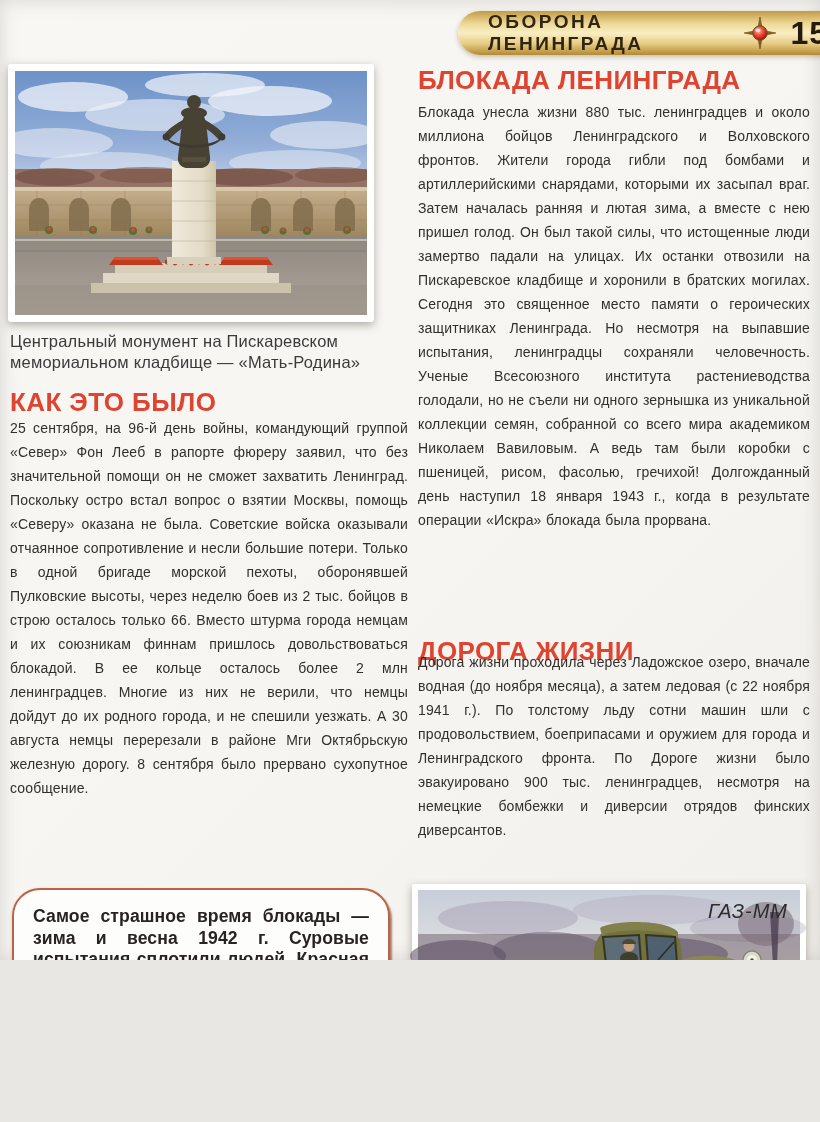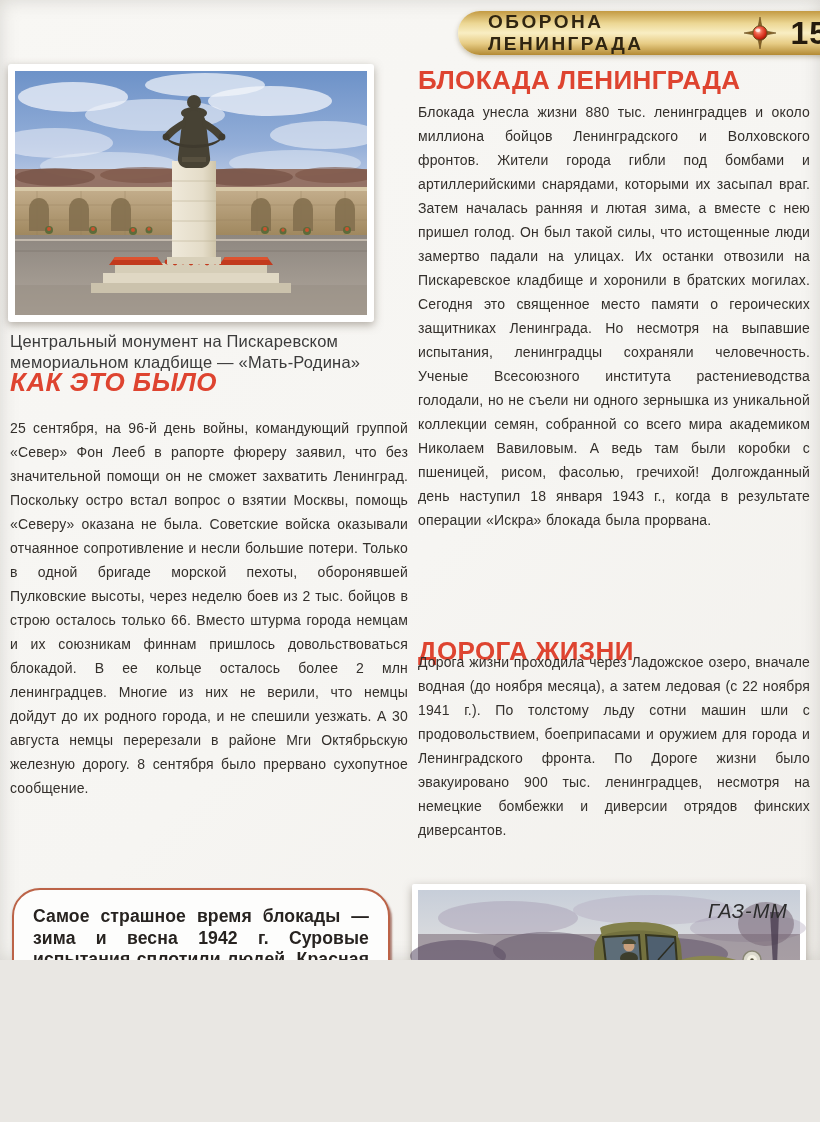--- a/index.html
+++ b/index.html
@@ -222,21 +222,21 @@
         <path d="M150 65 C160 77 198 77 208 65 C203 81 155 81 150 65 Z" fill="#3f3a2e"></path>
         <circle cx="151" cy="66" r="3.4" fill="#3f3a2e"></circle>
         <circle cx="207" cy="66" r="3.4" fill="#3f3a2e"></circle>
         <rect x="167" y="86" width="24" height="5" fill="#57503f"></rect>
       </g>
     </svg>
   </div>
 
   <div class="abs caption" style="left:10px; top:331px; width:382px;">Центральный монумент на Пискаревском мемориальном кладбище — «Мать-Родина»</div>
 
-  <h2 class="abs section-heading" style="left:10px; top:368px;font-style:italic;">КАК ЭТО БЫЛО</h2>
+  <h2 class="abs section-heading" style="left:10px; top:388px;">КАК ЭТО БЫЛО</h2>
   <div class="abs body-text" style="left:10px; top:416px; width:398px;">25 сентября, на 96-й день войны, командующий группой «Север» Фон Лееб в рапорте фюреру заявил, что без значительной помощи он не сможет захватить Ленинград. Поскольку остро встал вопрос о взятии Москвы, помощь «Северу» оказана не была. Советские войска оказывали отчаянное сопротивление и несли большие потери. Только в одной бригаде морской пехоты, оборонявшей Пулковские высоты, через неделю боев из 2 тыс. бойцов в строю осталось только 66. Вместо штурма города немцам и их союзникам финнам пришлось довольствоваться блокадой. В ее кольце осталось более 2 млн ленинградцев. Многие из них не верили, что немцы дойдут до их родного города, и не спешили уезжать. А 30 августа немцы перерезали в районе Мги Октябрьскую железную дорогу. 8 сентября было прервано сухопутное сообщение.</div>
 
   <div class="abs callout" style="left:12px; top:872px; width:336px;margin-top:16px;">
     <span>Самое страшное время блокады — зима и весна 1942 г. Суровые испытания сплотили людей. Красная армия и городское ополчение не пустили фашистов в Ленинград. Город устоял. В нем действовали храмы и музеи, школы и библиотеки, звучали стихи Ольги Берггольц и музыка Дмитрия Шостаковича.</span>
   </div>
 
   <h2 class="abs section-heading" style="left:418px; top:66px;">БЛОКАДА ЛЕНИНГРАДА</h2>
   <div class="abs body-text" style="left:418px; top:100px; width:392px;">Блокада унесла жизни 880 тыс. ленинградцев и около миллиона бойцов Ленинградского и Волховского фронтов. Жители города гибли под бомбами и артиллерийскими снарядами, которыми их засыпал враг. Затем началась ранняя и лютая зима, а вместе с нею пришел голод. Он был такой силы, что истощенные люди замертво падали на улицах. Их останки отвозили на Пискаревское кладбище и хоронили в братских могилах. Сегодня это священное место памяти о героических защитниках Ленинграда. Но несмотря на выпавшие испытания, ленинградцы сохраняли человечность. Ученые Всесоюзного института растениеводства голодали, но не съели ни одного зернышка из уникальной коллекции семян, собранной со всего мира академиком Николаем Вавиловым. А ведь там были коробки с пшеницей, рисом, фасолью, гречихой! Долгожданный день наступил 18 января 1943 г., когда в результате операции «Искра» блокада была прорвана.</div>
 
   <h2 class="abs section-heading" style="left:418px; top:617px;margin-top:20px;">ДОРОГА ЖИЗНИ</h2>

